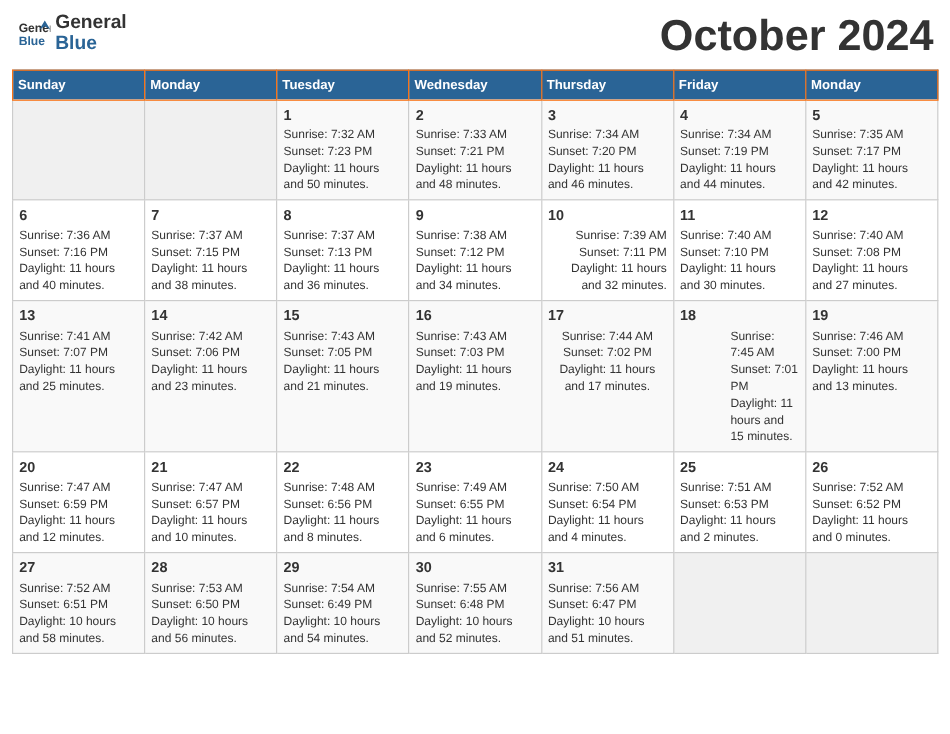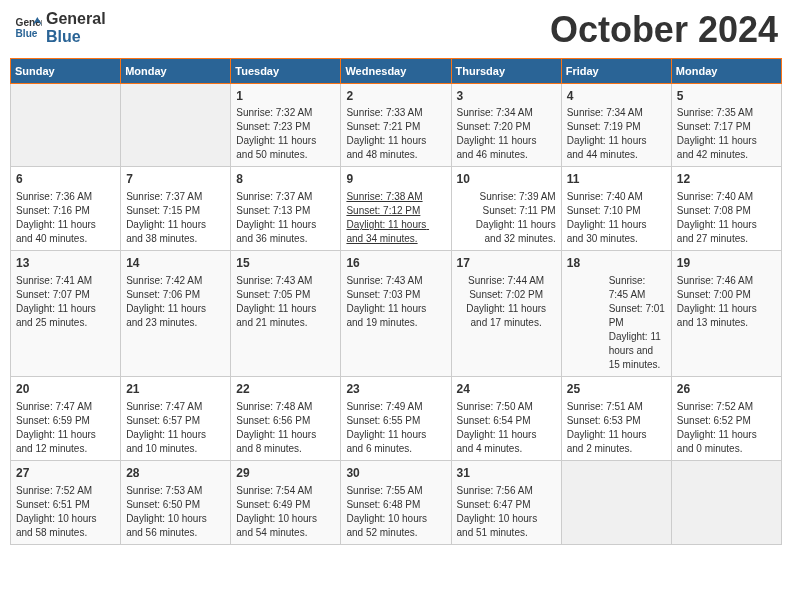--- a/index.html
+++ b/index.html
@@ -162,21 +162,21 @@
 Daylight: 11 hours and 38 minutes.</div>
         </td>
         <td>
           <span class="day-number">8</span>
           <div class="day-info" style="white-space: pre-wrap;">Sunrise: 7:37 AM
 Sunset: 7:13 PM
 Daylight: 11 hours and 36 minutes.</div>
         </td>
         <td>
           <span class="day-number">9</span>
-          <div class="day-info" style="white-space: pre-wrap; text-decoration: underline;">Sunrise: 7:38 AM
+          <div class="day-info" style="white-space: pre-wrap;">Sunrise: 7:38 AM
 Sunset: 7:12 PM
 Daylight: 11 hours and 34 minutes.</div>
         </td>
         <td>
           <span class="day-number">10</span>
           <div class="day-info" style="white-space: pre-wrap; text-align: right;">Sunrise: 7:39 AM
 Sunset: 7:11 PM
 Daylight: 11 hours and 32 minutes.</div>
         </td>
         <td>

